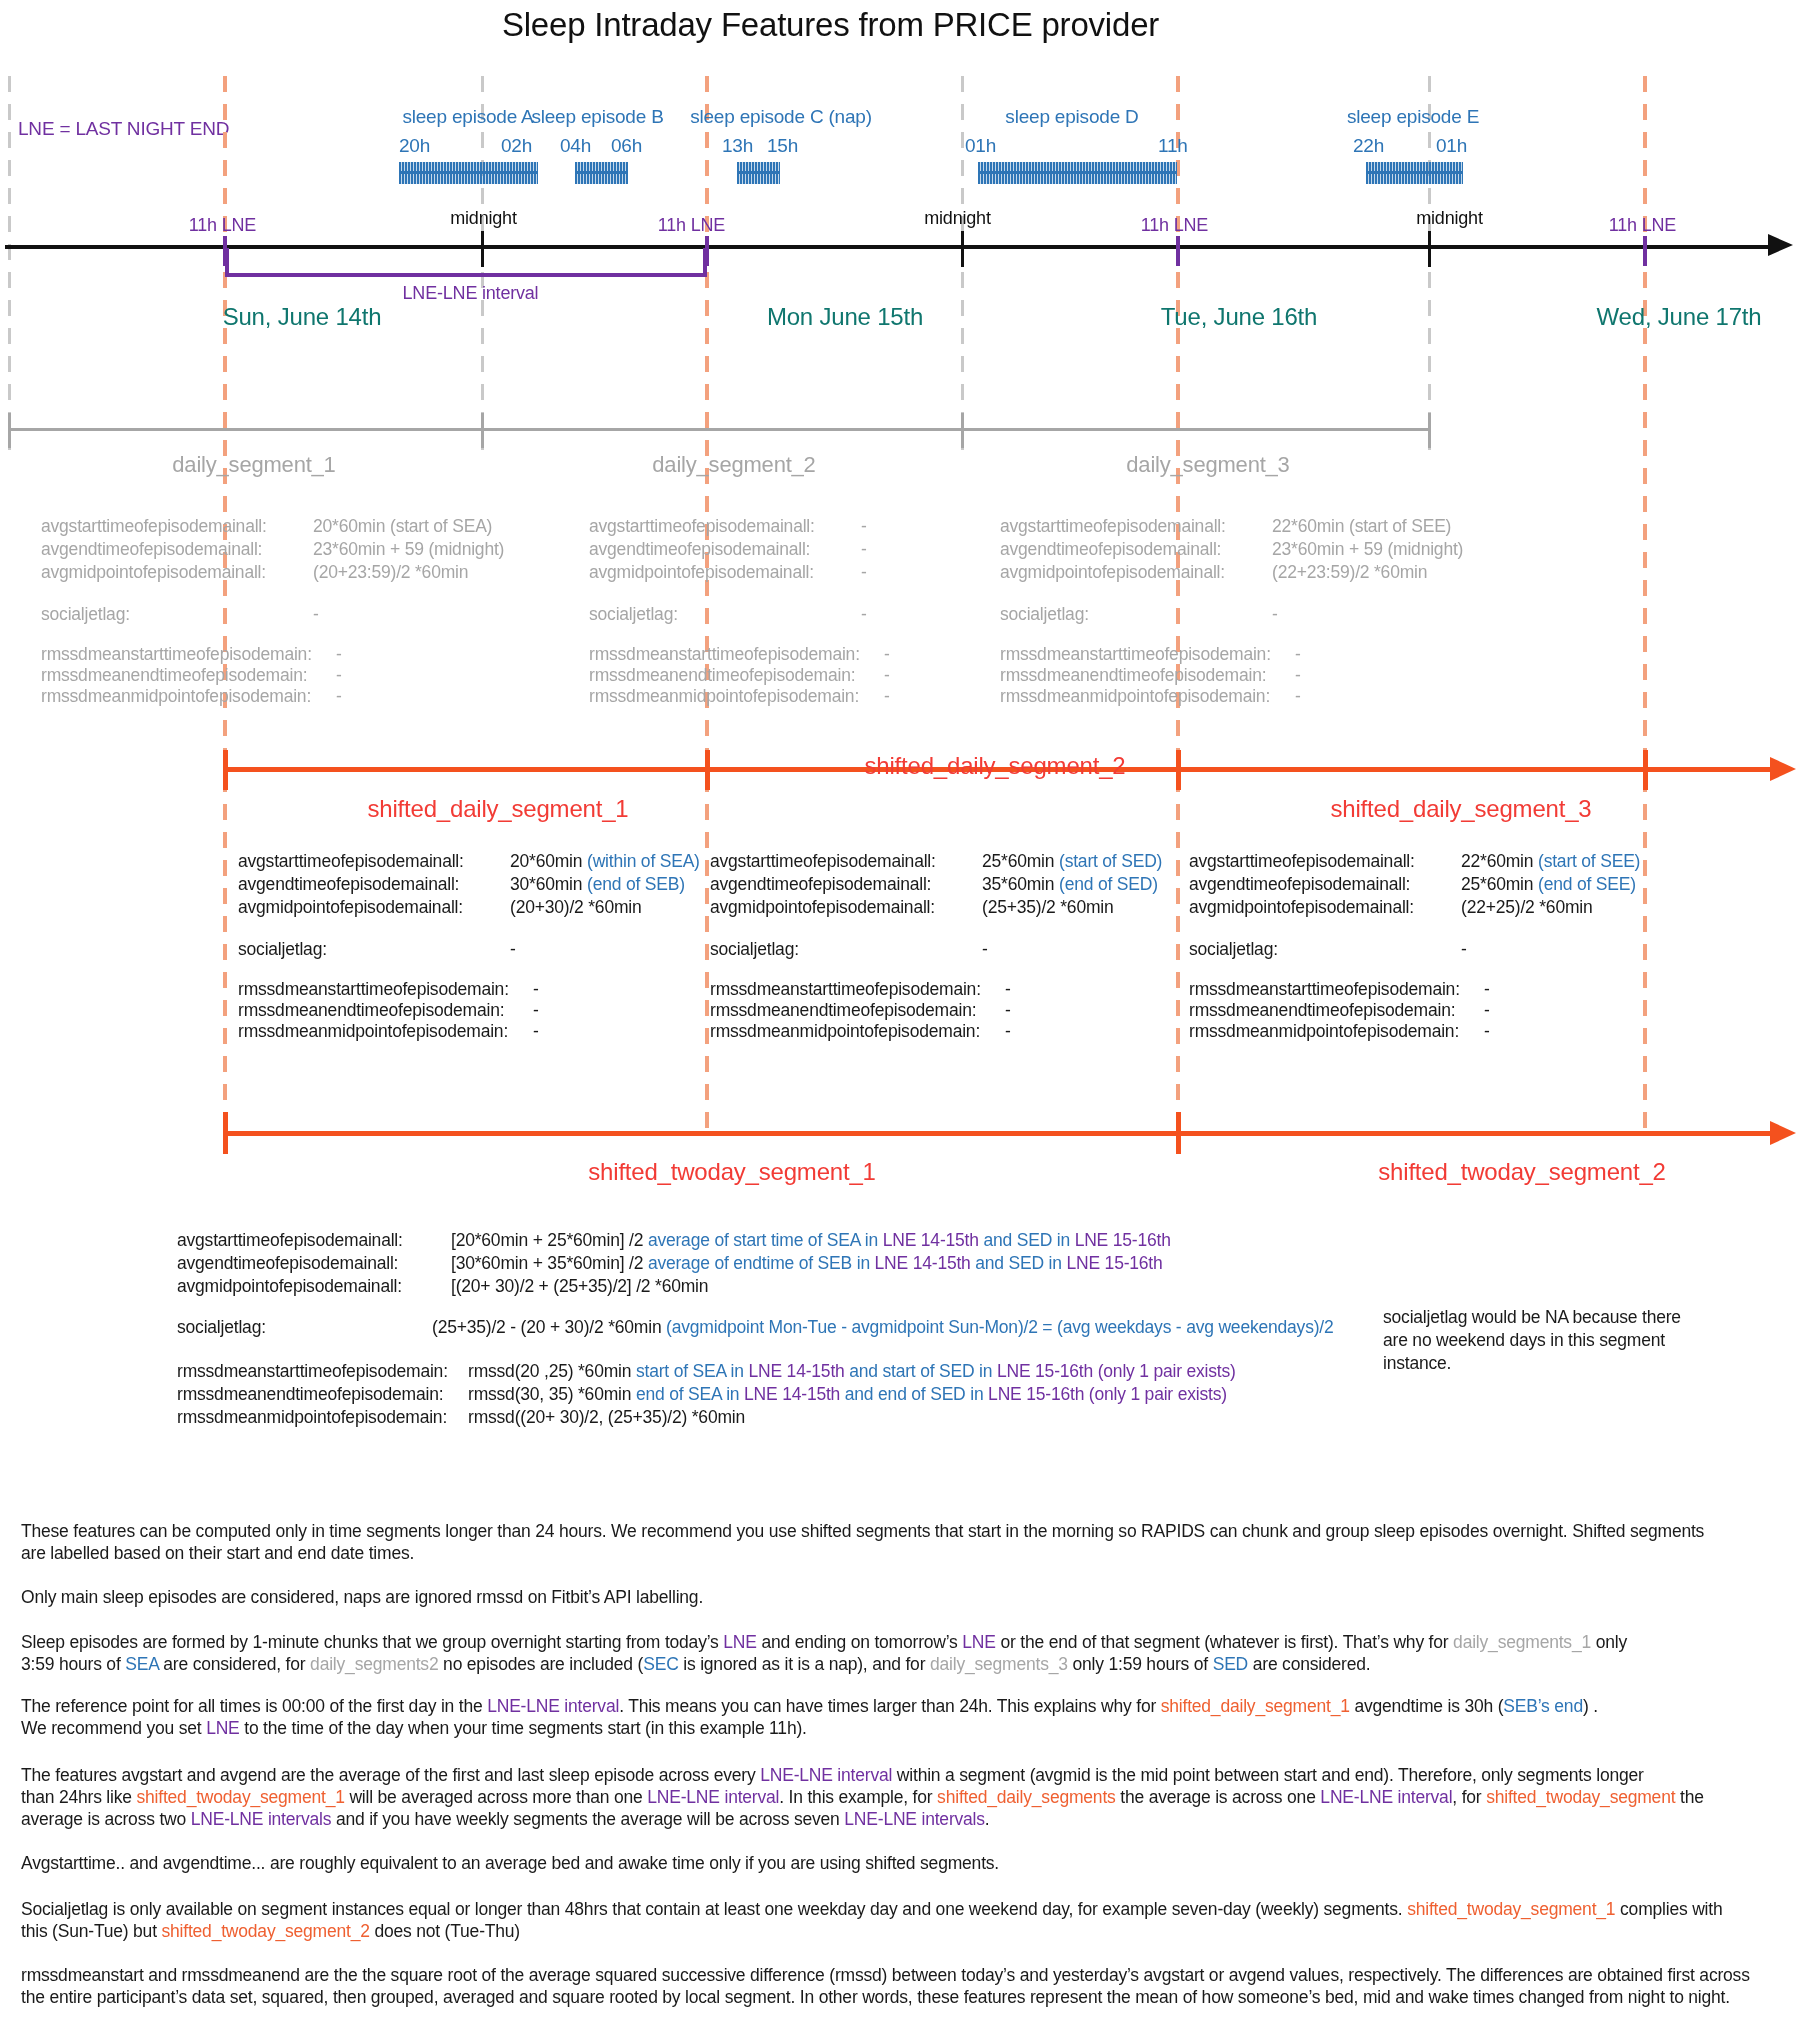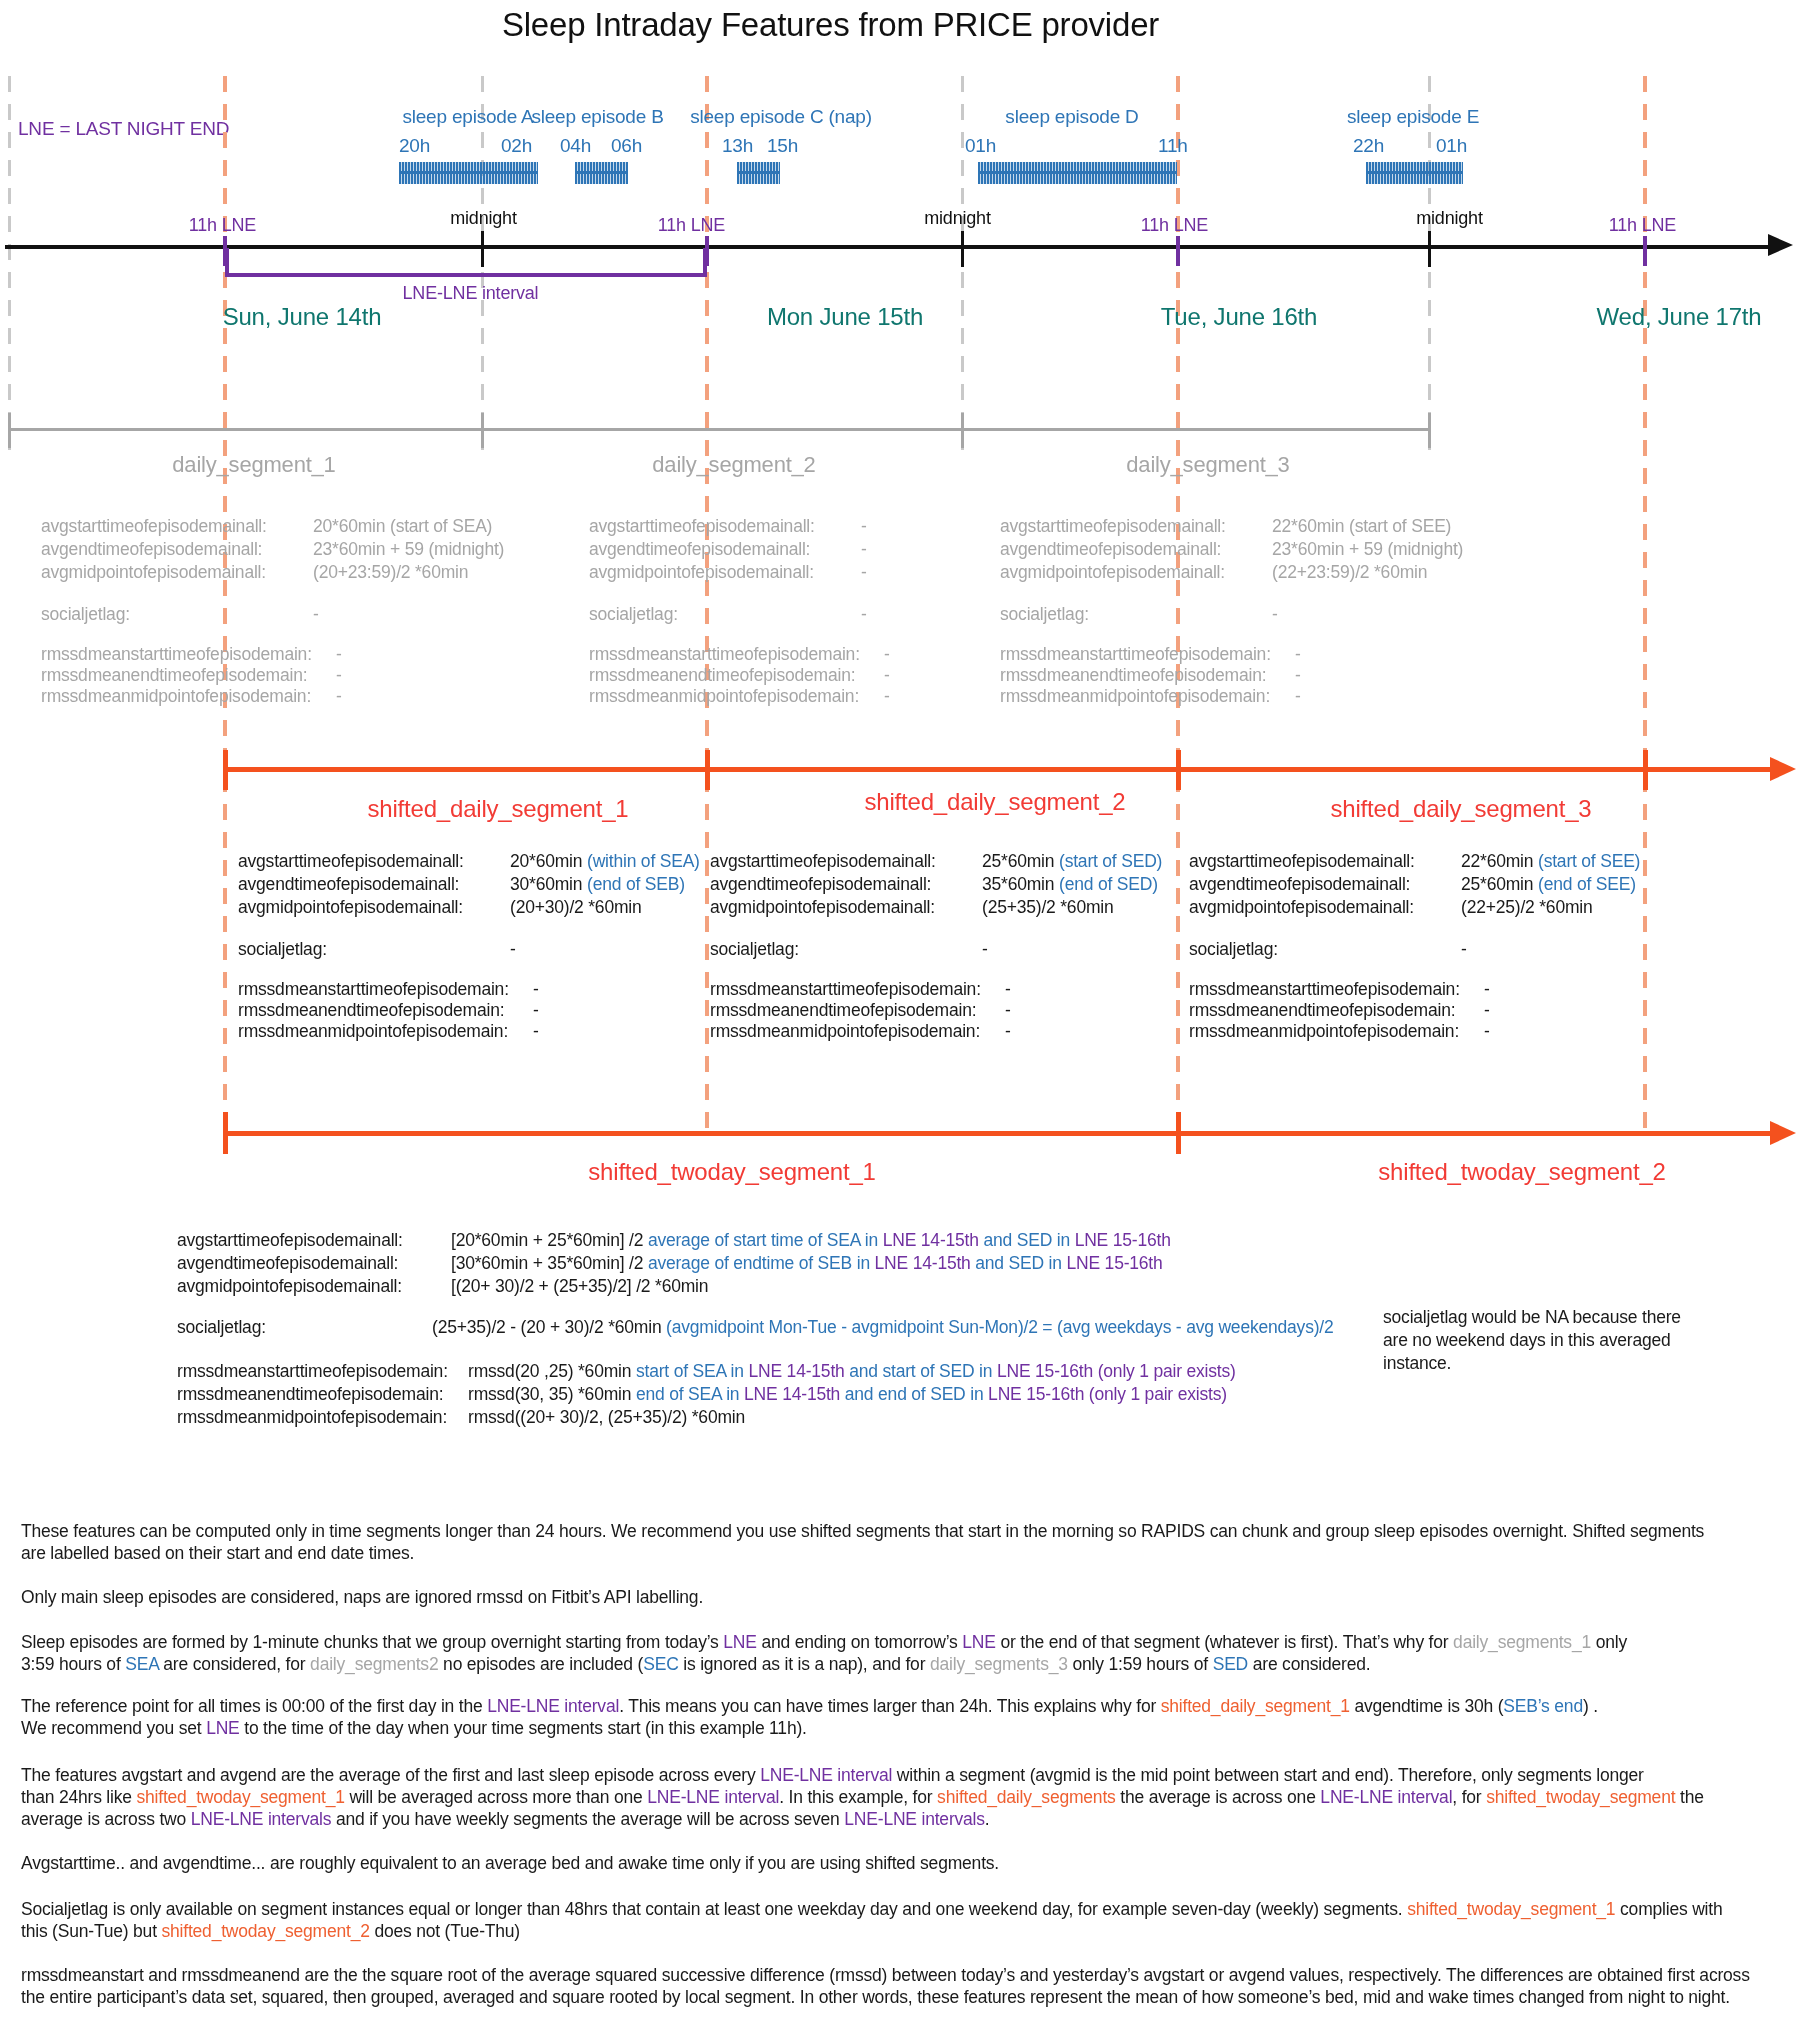--- a/index.html
+++ b/index.html
@@ -256,21 +256,21 @@
   </div>
 
   <div class="abs oarrow" style="left:223px;top:767px;width:1549px"></div>
   <div class="abs ohead" style="left:1770px;top:757px"></div>
   <div class="abs otick" style="left:223px;top:750px;height:40px"></div>
   <div class="abs otick" style="left:705px;top:750px;height:40px"></div>
   <div class="abs otick" style="left:1176px;top:750px;height:40px"></div>
   <div class="abs otick" style="left:1643px;top:750px;height:40px"></div>
 
   <div class="abs sname" style="left:317px;top:795px">shifted_daily_segment_1</div>
-  <div class="abs sname" style="left:814px;top:788px">shifted_daily_segment_2</div>
+  <div class="abs sname" style="left:814px;top:752px">shifted_daily_segment_2</div>
   <div class="abs sname" style="left:1280px;top:795px">shifted_daily_segment_3</div>
 
   <div class="seg-col black-col" style="left:238px">
     <div class="frow">
         <span class="lbl">avgstarttimeofepisodemainall:</span>
         <span><span>20*60min</span> <span class="c-blue">(within of SEA)</span></span>
       </div>
     <div class="frow">
         <span class="lbl">avgendtimeofepisodemainall:</span>
         <span><span>30*60min</span> <span class="c-blue">(end of SEB)</span></span>
@@ -401,21 +401,21 @@
         <span><span class="c-black">rmssd(30, 35) *60min </span><span class="c-blue">end of SEA in </span><span class="c-purple">LNE 14-15th</span><span class="c-blue"> and end of SED in </span><span class="c-purple">LNE 15-16th (only 1 pair exists)</span></span>
       </div>
     <div class="rrow">
         <span class="lbl">rmssdmeanmidpointofepisodemain:</span>
         <span><span class="c-black">rmssd((20+ 30)/2, (25+35)/2) *60min</span></span>
       </div>
   </div>
 
   <div class="twoday2-para" style="top:1306px">
       <div class="tline">socialjetlag would be NA because there</div>
-      <div class="tline">are no weekend days in this averaged</div>
+      <div class="tline">are no weekend days in this segment</div>
       <div class="tline">instance.</div>
     </div>
 
   <div class="para" style="top:1520px">
       <div class="tline"><span class="c-black">These features can be computed only in time segments longer than 24 hours. We recommend  you use shifted segments that start in the morning so RAPIDS can chunk and group sleep episodes overnight. Shifted segments</span></div>
       <div class="tline"><span class="c-black">are labelled based on their start and end date times.</span></div>
     </div>
   <div class="para" style="top:1586px">
       <div class="tline"><span class="c-black">Only main sleep episodes are considered, naps are ignored rmssd on Fitbit’s API labelling.</span></div>
     </div>

